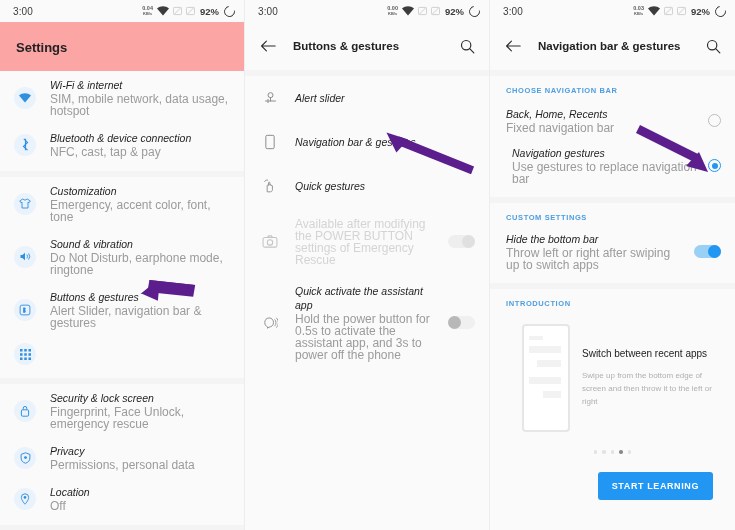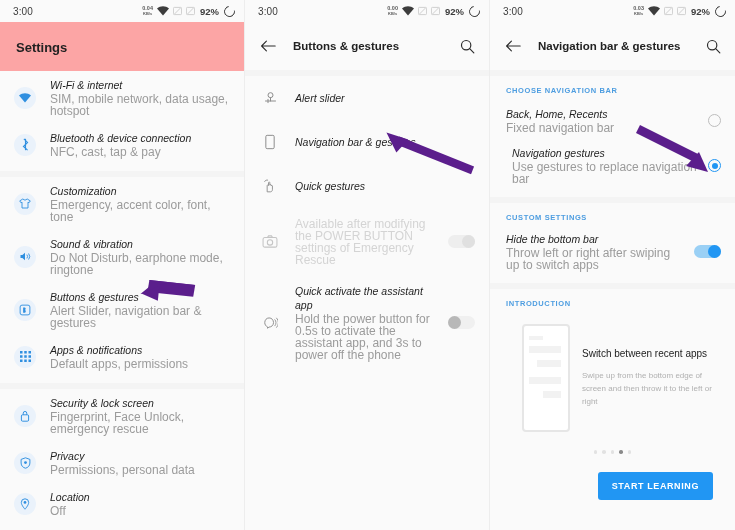--- a/index.html
+++ b/index.html
@@ -374,24 +374,20 @@
                 <rect x="10.8" y="0" width="3.2" height="3.2"></rect>
                 <rect x="0" y="5.4" width="3.2" height="3.2"></rect>
                 <rect x="5.4" y="5.4" width="3.2" height="3.2"></rect>
                 <rect x="10.8" y="5.4" width="3.2" height="3.2"></rect>
                 <rect x="0" y="10.8" width="3.2" height="3.2"></rect>
                 <rect x="5.4" y="10.8" width="3.2" height="3.2"></rect>
                 <rect x="10.8" y="10.8" width="3.2" height="3.2"></rect>
               </g>
             </svg>
         </span>
-        <span class="texts">
-          <div class="t1">Apps &amp; notifications</div>
-          <div class="t2">Default apps, permissions</div>
-        </span>
       </div>
     </div>
 
     <div class="sep"></div>
 
     <div class="group">
       <div class="row">
         <span class="badge">
           <svg width="10" height="12" viewBox="0 0 12 15">
               <rect x="1.5" y="6" width="9" height="8" rx="1.5" fill="none" stroke="#2f8fe0" stroke-width="1.2"></rect>

